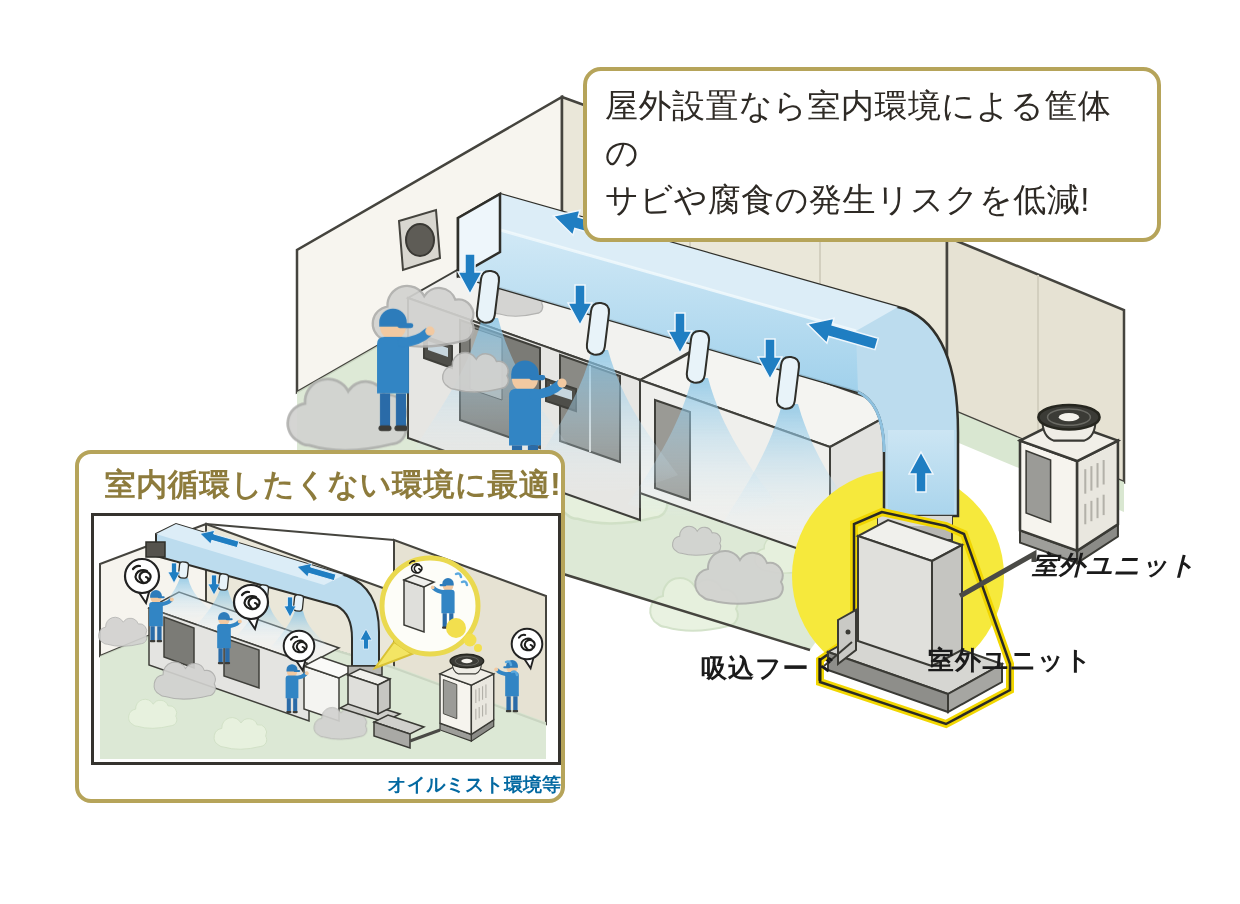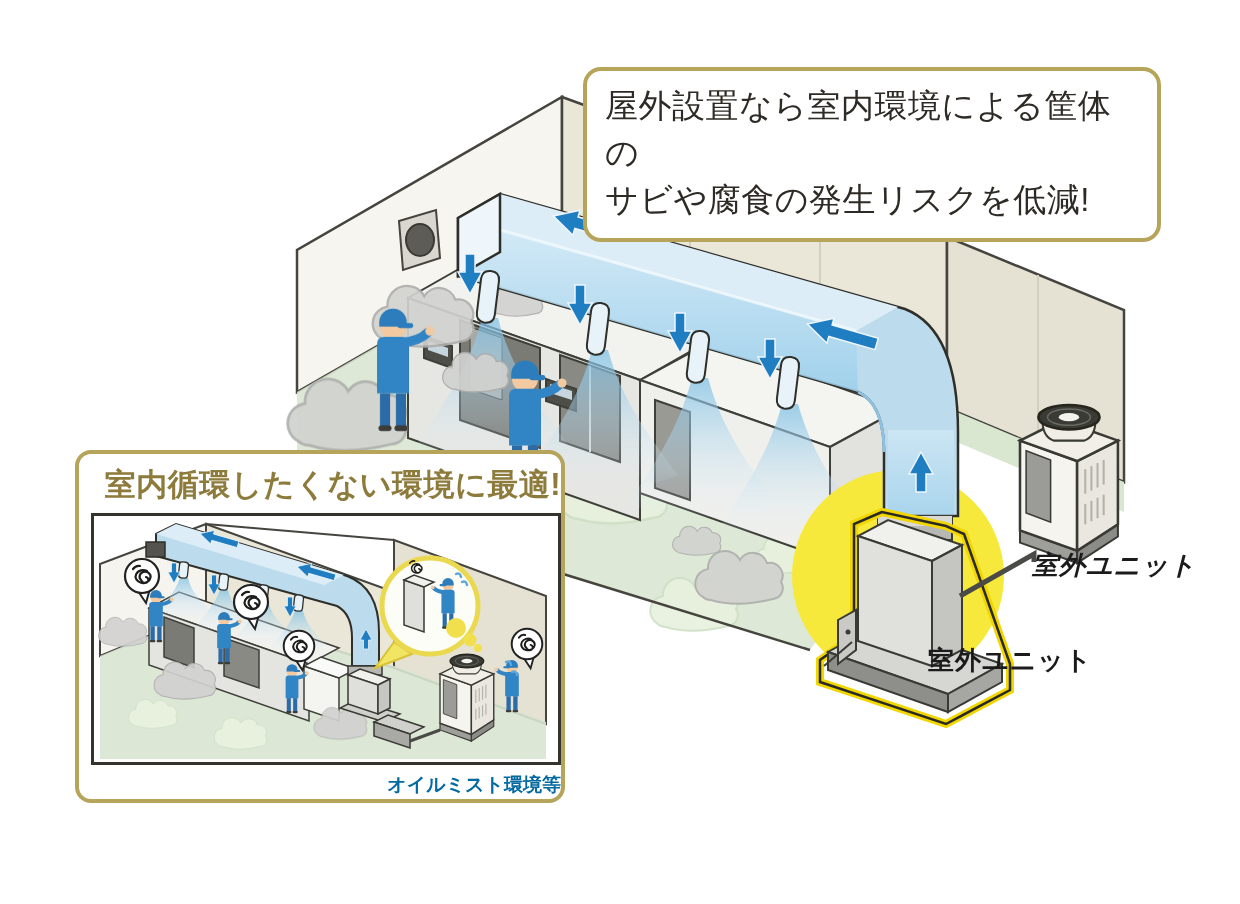--- a/index.html
+++ b/index.html
@@ -303,16 +303,17 @@
         <use href="#bubble" transform="translate(157,86)"></use>
         <use href="#bubble" transform="translate(205,130) scale(0.9)"></use>
         <use href="#bubble" transform="translate(433,128) scale(0.9)"></use>
       </g>
       <path d="M412,146 q4,-2 5,3 M418,156 q4,-2 5,3" stroke="#5aa8de" stroke-width="2.5" fill="none" stroke-linecap="round"></path>
     </svg>
   </div>
   <div class="inset-caption">オイルミスト環境等</div>
 </div>
 
+<div class="scene-label lbl-hood">吸込フード</div>
 <div class="scene-label lbl-indoor">室外ユニット</div>
 <div class="scene-label lbl-outdoor">室外ユニット</div>
 
 </div>
 
 </body></html>

